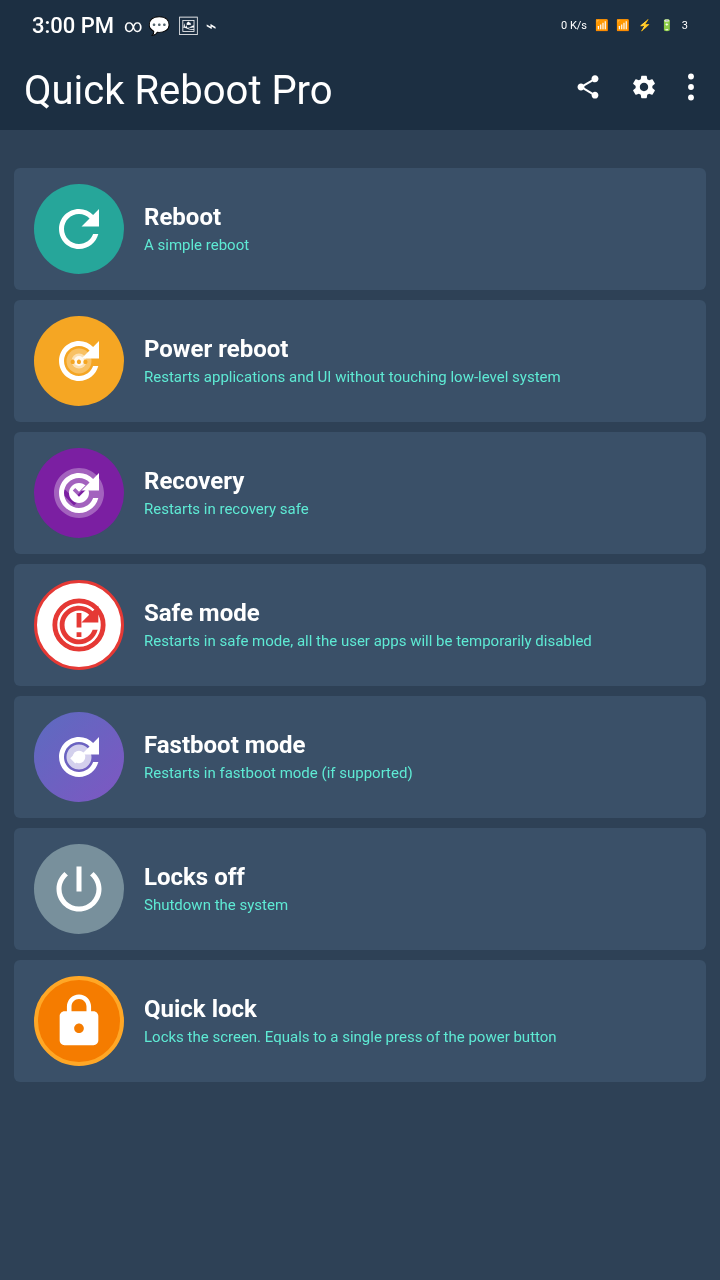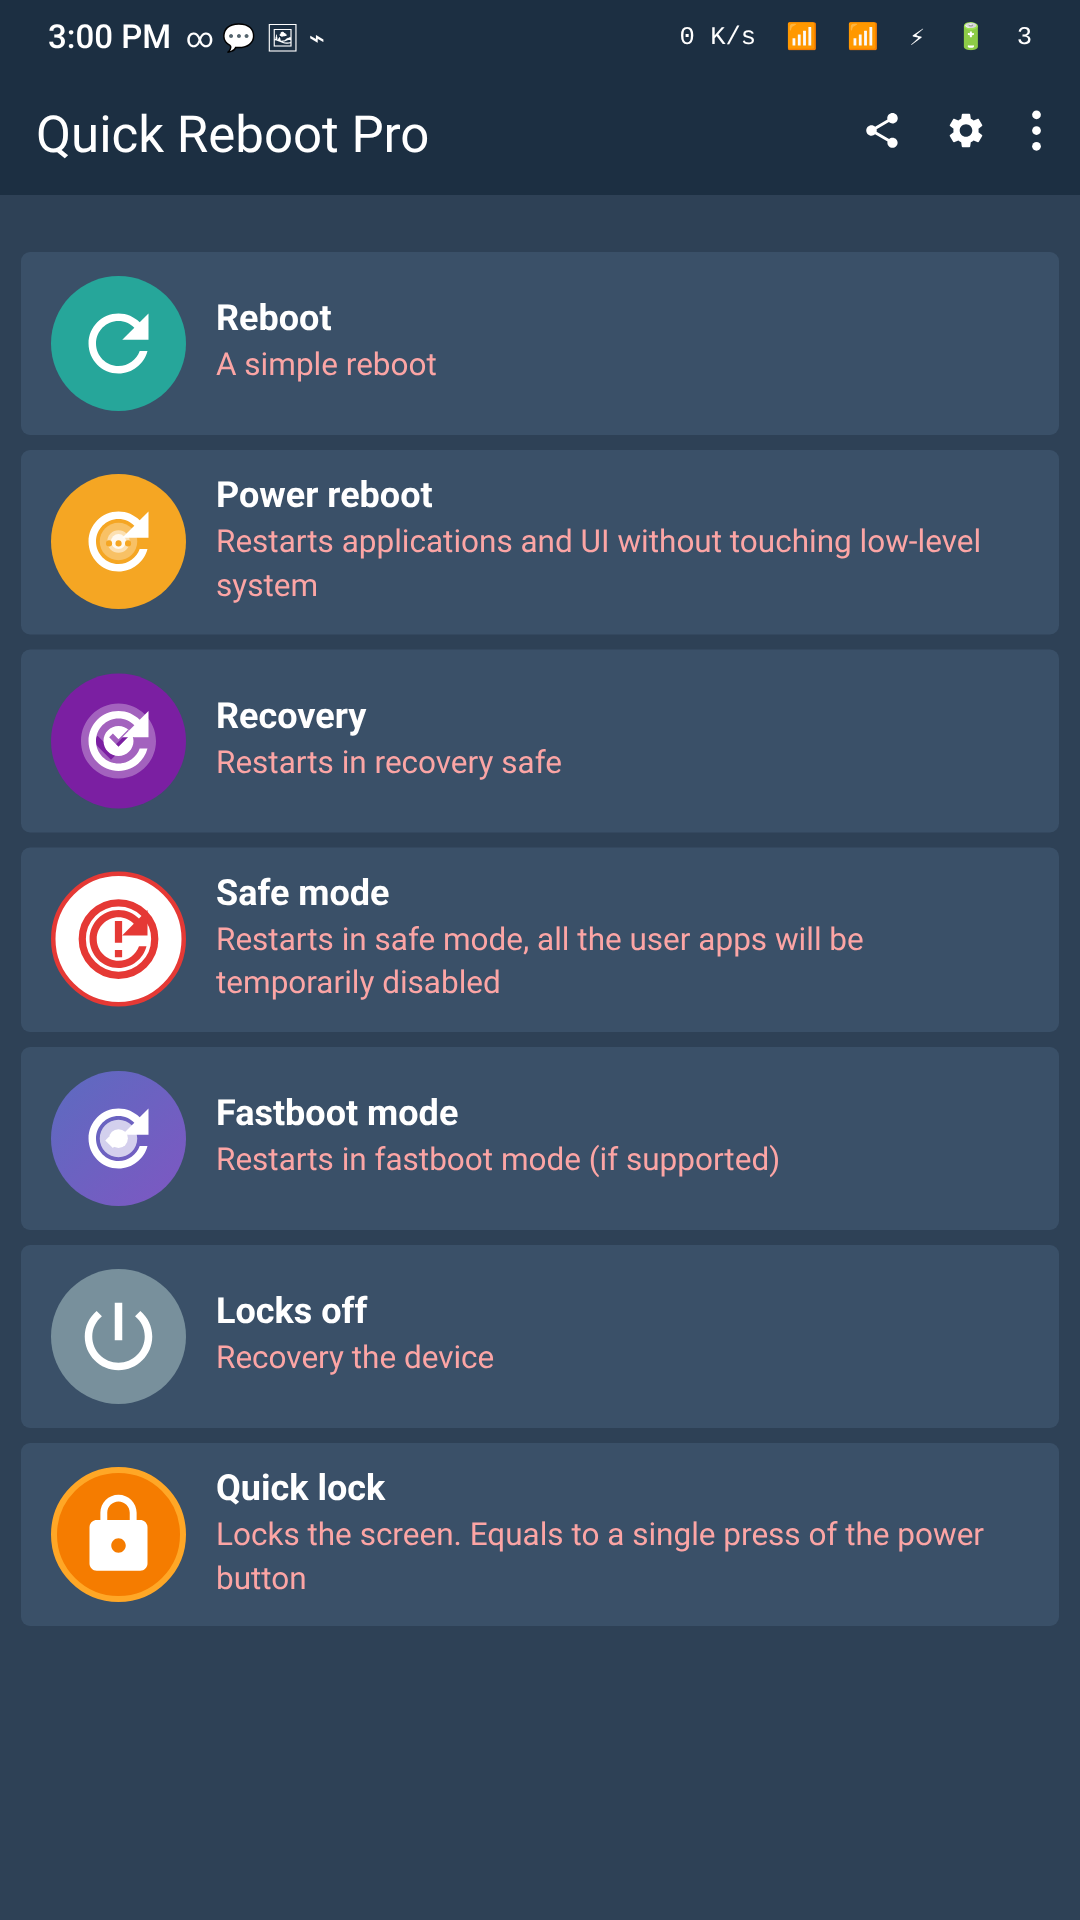--- a/index.html
+++ b/index.html
@@ -37,39 +37,38 @@
       align-items: center;
       gap: 6px;
     }
     .status-icon {
       color: white;
       font-size: 18px;
     }
     .status-bar-right {
       display: flex;
       align-items: center;
-      gap: 20px;
-      color: white;
-      font-size: 17px;
-      font-family: Liberation Mono, monospace;
+      gap: 8px;
+      color: white;
+      font-size: 11px;
     }
 
     
     .app-bar {
       width: 100%;
       height: 80px;
       background-color: #1c2f42;
       display: flex;
       align-items: center;
       justify-content: space-between;
       padding: 0 24px;
     }
     .app-title {
       color: white;
-      font-size: 34px;
+      font-size: 40px;
       font-weight: 400;
     }
     .app-bar-actions {
       display: flex;
       align-items: center;
       gap: 28px;
     }
     .action-icon {
       color: white;
       font-size: 26px;
@@ -111,22 +110,22 @@
     .menu-text {
       flex: 1;
     }
     .menu-title {
       color: white;
       font-size: 24px;
       font-weight: 700;
       margin-bottom: 4px;
     }
     .menu-desc {
-      color: #fca5a5;
-      font-size: 21px;
+      color: #5eead4;
+      font-size: 15px;
       line-height: 1.4;
     }
 
     
     .icon-reboot {
       background-color: #26a69a;
     }
     .icon-reboot svg { width: 60px; height: 60px; }
 
     
@@ -296,21 +295,21 @@
   </div>
 
   <div class="menu-item">
     <div class="icon-circle icon-power">
       <svg viewBox="0 0 24 24" fill="white">
         <path d="M13 3h-2v10h2V3zm4.83 2.17l-1.42 1.42C17.99 7.86 19 9.81 19 12c0 3.87-3.13 7-7 7s-7-3.13-7-7c0-2.19 1.01-4.14 2.58-5.42L6.17 5.17C4.23 6.82 3 9.26 3 12c0 4.97 4.03 9 9 9s9-4.03 9-9c0-2.74-1.23-5.18-3.17-6.83z"></path>
       </svg>
     </div>
     <div class="menu-text">
       <div class="menu-title">Locks off</div>
-      <div class="menu-desc">Recovery the device</div>
+      <div class="menu-desc">Shutdown the system</div>
     </div>
   </div>
 
   <div class="menu-item">
     <div class="icon-circle icon-screen-lock">
       <svg viewBox="0 0 24 24" fill="white">
         <path d="M18 8h-1V6c0-2.76-2.24-5-5-5S7 3.24 7 6v2H6c-1.1 0-2 .9-2 2v10c0 1.1.9 2 2 2h12c1.1 0 2-.9 2-2V10c0-1.1-.9-2-2-2zm-6 9c-1.1 0-2-.9-2-2s.9-2 2-2 2 .9 2 2-.9 2-2 2zm3.1-9H8.9V6c0-1.71 1.39-3.1 3.1-3.1 1.71 0 3.1 1.39 3.1 3.1v2z"></path>
       </svg>
     </div>
     <div class="menu-text">

